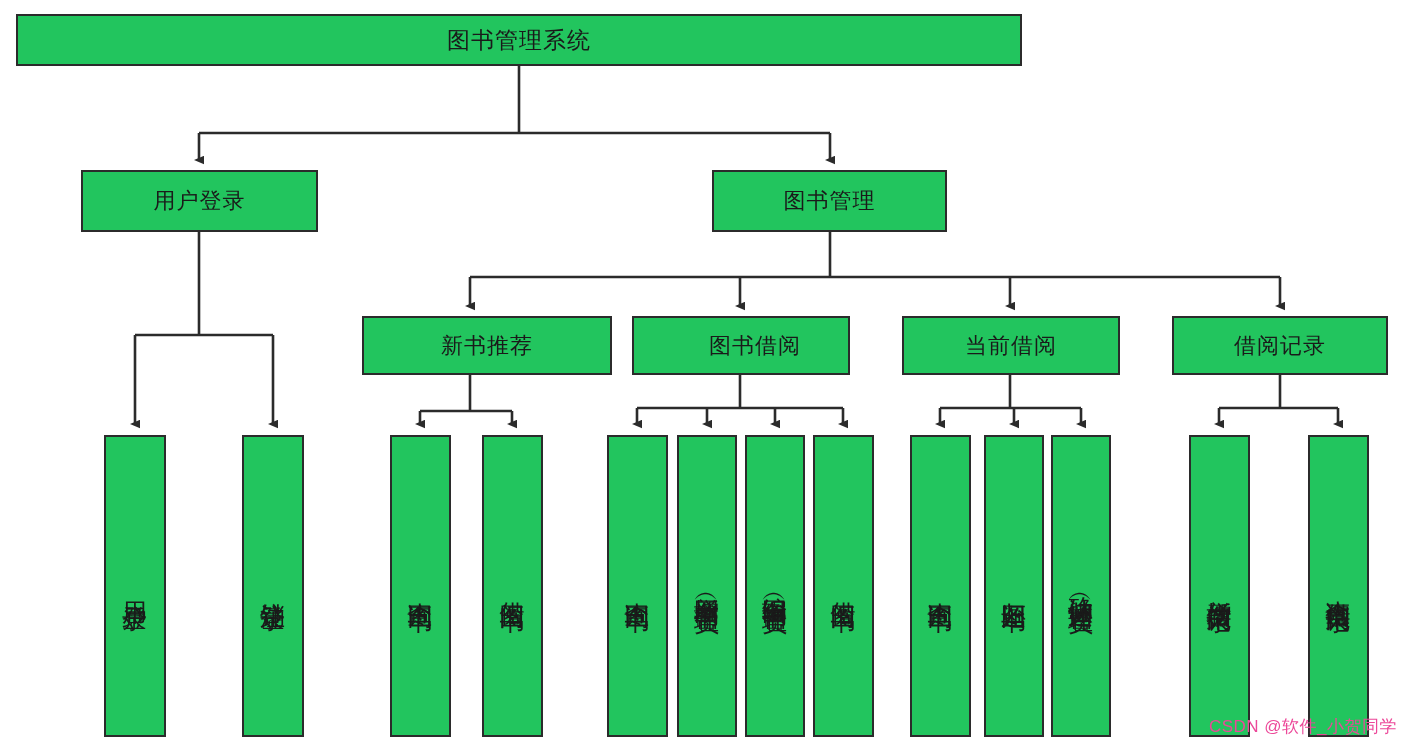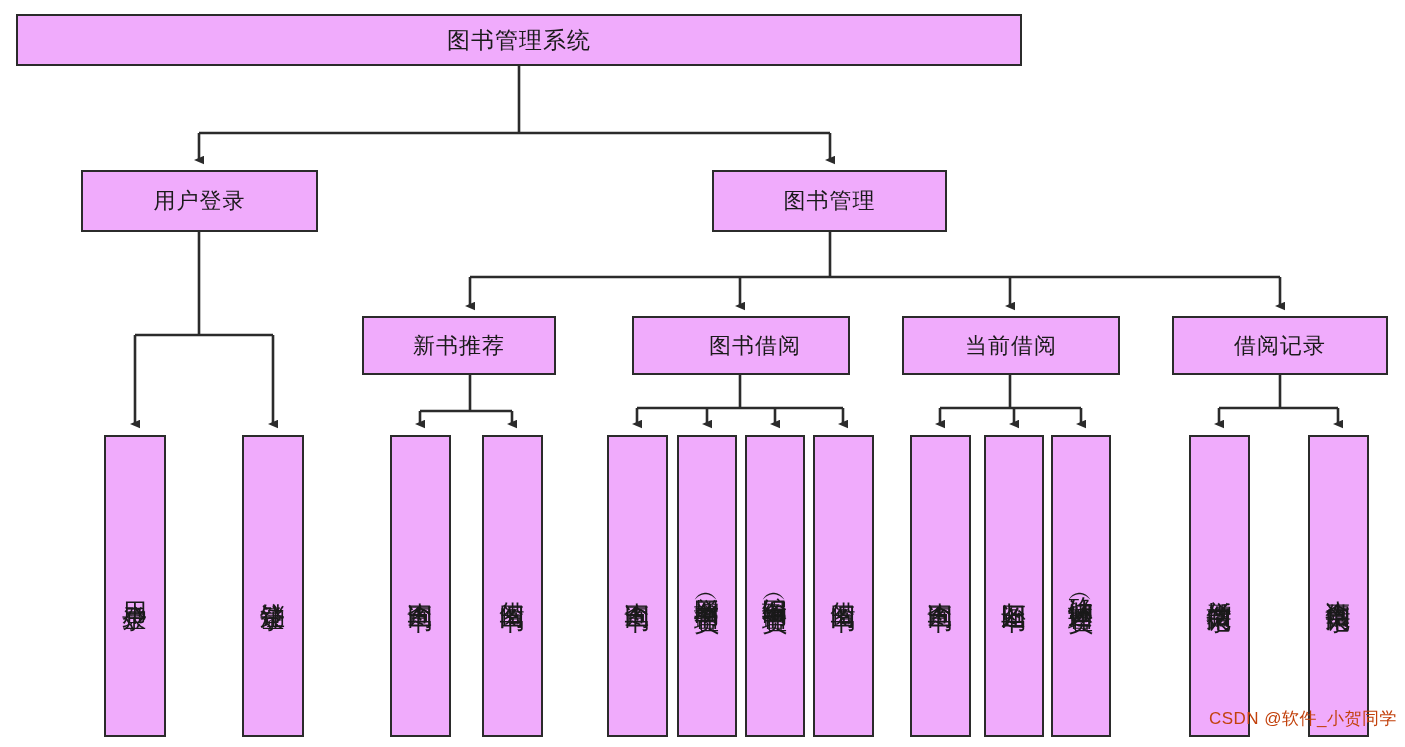--- a/index.html
+++ b/index.html
@@ -22,21 +22,21 @@
     left: 0;
     top: 0;
     width: 1405px;
     height: 747px;
     pointer-events: none;
   }
   .node {
     position: absolute;
     box-sizing: border-box;
     border: 2px solid #2b2b2b;
-    background: #f0abfc;
+    background: #22c55e;
     display: flex;
     align-items: center;
     justify-content: center;
     color: #1a1a1a;
   }
   .node.horiz {
     font-size: 22px;
     letter-spacing: 1px;
     line-height: 1;
   }
@@ -51,23 +51,23 @@
     letter-spacing: 2px;
     white-space: nowrap;
     text-align: center;
   }
   .node.root {
     font-size: 23px;
   }
   .watermark {
     position: absolute;
     right: 8px;
-    bottom: 17px;
+    bottom: 9px;
     font-size: 17px;
-    color: #c2410c;
+    color: #ec4899;
     letter-spacing: 0.5px;
     white-space: nowrap;
   }
 </style>
 </head>
 <body>
 
 <div id="canvas">
 
   <svg class="wires" viewBox="0 0 1405 747" xmlns="http://www.w3.org/2000/svg">
@@ -124,21 +124,21 @@
     <span>图书管理系统</span>
   </div>
 
   <div class="node horiz" style="left:81px; top:170px; width:237px; height:62px;">
     <span>用户登录</span>
   </div>
   <div class="node horiz" style="left:712px; top:170px; width:235px; height:62px;font-family:Liberation Serif, serif;">
     <span>图书管理</span>
   </div>
 
-  <div class="node horiz" style="left:362px; top:316px; width:194px; height:59px;">
+  <div class="node horiz" style="left:362px; top:316px; width:250px; height:59px;">
     <span>新书推荐</span>
   </div>
   <div class="node horiz" style="left:632px; top:316px; width:218px; height:59px;padding-left:28px;">
     <span>图书借阅</span>
   </div>
   <div class="node horiz" style="left:1172px; top:316px; width:216px; height:59px;">
     <span>借阅记录</span>
   </div>
   <div class="node horiz" style="left:902px; top:316px; width:218px; height:59px;">
     <span>当前借阅</span>

